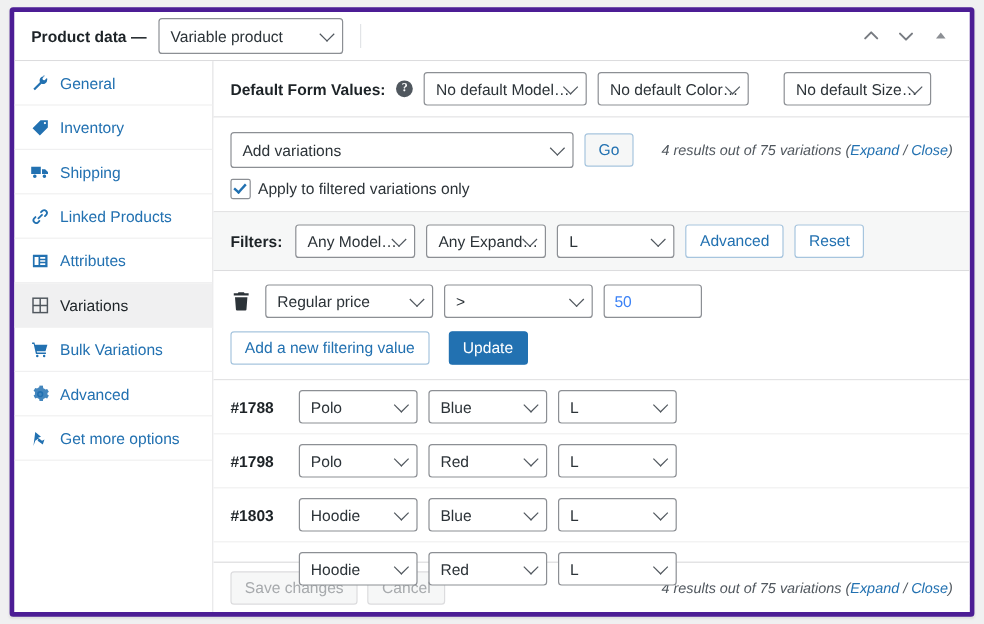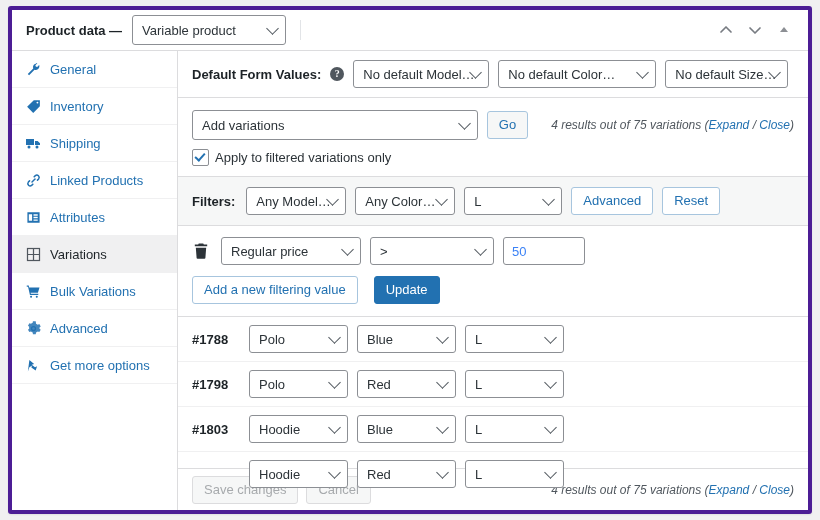--- a/index.html
+++ b/index.html
@@ -336,22 +336,22 @@
   }
   .var-id {
     font-weight: bold;
     color: #1d2327;
     font-size: 13px;
     width: 48px;
     flex: 0 0 48px;
   }
   
   .w-model-def { width: 136px; }
-  .w-color-def { width: 158px; }
-  .w-size-def  { width: 123px; }
+  .w-color-def { width: 126px; }
+  .w-size-def  { width: 123px; margin-left: 20px; }
   .w-f-model { width: 100px; }
   .w-f-color { width: 100px; }
   .w-f-size  { width: 98px; }
   .w-regprice { width: 140px; }
   .w-op { width: 124px; }
   .w-attr1 { width: 99px; }
   .w-attr2 { width: 99px; }
   .w-attr3 { width: 99px; }
   
   .panel-footer {
@@ -529,21 +529,21 @@
           </div>
         </div>
 
         <div class="filters-band">
           <span class="filters-label">Filters:</span>
           <div class="sel w-f-model">
             <span>Any Model…</span>
             <span class="caret"></span>
           </div>
           <div class="sel w-f-color">
-            <span>Any Color…</span>
+            <span>Any Expand…</span>
             <span class="caret"></span>
           </div>
           <div class="sel w-f-size">
             <span>L</span>
             <span class="caret"></span>
           </div>
           <span class="btn btn-outline">Advanced</span>
           <span class="btn btn-outline">Reset</span>
         </div>
 

